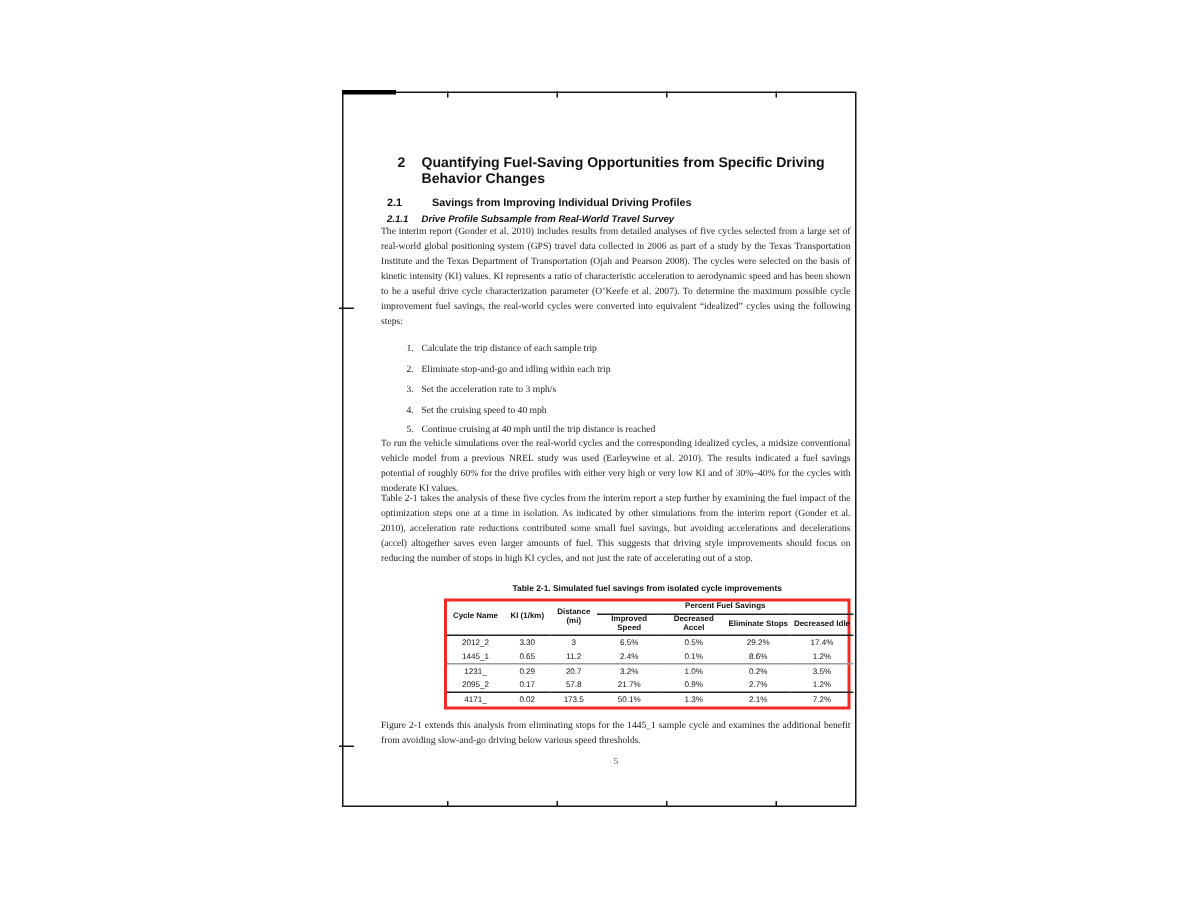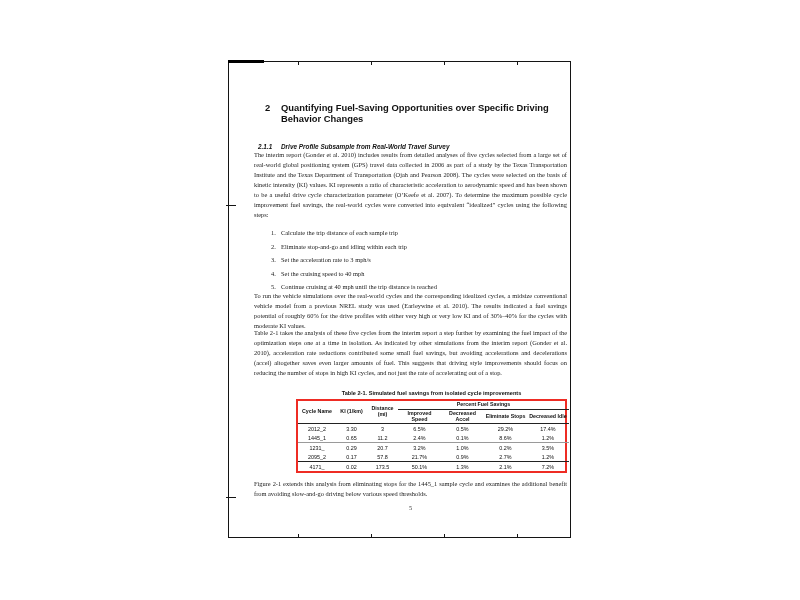--- a/index.html
+++ b/index.html
@@ -72,23 +72,27 @@
   <div class="tick-v tick-top" style="left:288px"></div>
   <div class="tick-v tick-bottom" style="left:69px"></div>
   <div class="tick-v tick-bottom" style="left:142px"></div>
   <div class="tick-v tick-bottom" style="left:215px"></div>
   <div class="tick-v tick-bottom" style="left:288px"></div>
   <div class="tick-left" style="top:143px"></div>
   <div class="tick-left" style="top:435px"></div>
 
   <div class="h1">
     <span class="num">2</span>
-    <span>Quantifying Fuel-Saving Opportunities over Specific Driving Behavior Changes</span>
-  </div>
-
+    <span>Quantifying Fuel-Saving Opportunities from Specific Driving Behavior Changes</span>
+  </div>
+
+  <div class="h2">
+    <span class="num">2.1</span>
+    <span>Savings from Improving Individual Driving Profiles</span>
+  </div>
 
   <div class="h3">
     <span class="num">2.1.1</span>
     <span>Drive Profile Subsample from Real-World Travel Survey</span>
   </div>
 
   <div class="para p1">The interim report (Gonder et al. 2010) includes results from detailed analyses of five cycles selected from a large set of real-world global positioning system (GPS) travel data collected in 2006 as part of a study by the Texas Transportation Institute and the Texas Department of Transportation (Ojah and Pearson 2008). The cycles were selected on the basis of kinetic intensity (KI) values. KI represents a ratio of characteristic acceleration to aerodynamic speed and has been shown to be a useful drive cycle characterization parameter (O’Keefe et al. 2007). To determine the maximum possible cycle improvement fuel savings, the real-world cycles were converted into equivalent “idealized” cycles using the following steps:</div>
 
   <div class="steps">
     <div class="step">

